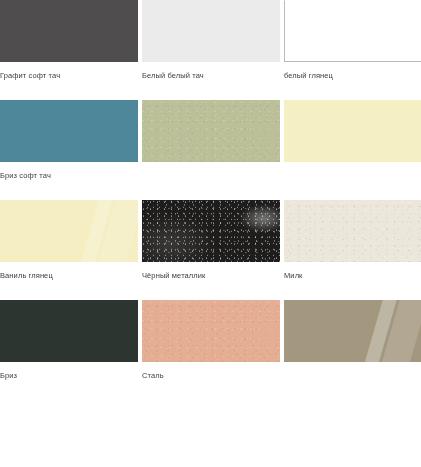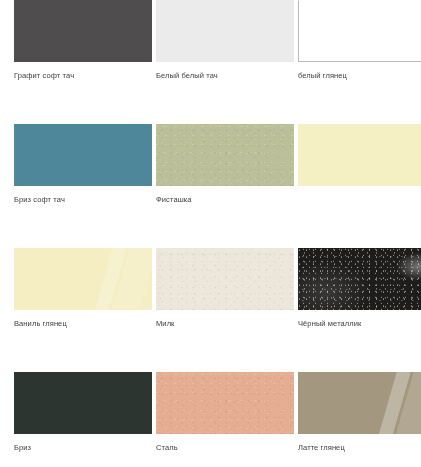--- a/index.html
+++ b/index.html
@@ -15,24 +15,23 @@
   }
   .palette-grid {
     display: grid;
     grid-template-columns: 138px 138px 138px;
     column-gap: 4px;
     row-gap: 0px;
     width: 421px;
   }
   .swatch-cell {
     width: 138px;
-    height: 124px;
+    height: 100px;
     position: relative;
     box-sizing: border-box;
-    padding-left: 14px;
   }
   .swatch-chip {
     width: 138px;
     height: 62px;
     position: relative;
     overflow: hidden;
     box-sizing: border-box;
   }
   .swatch-chip.bordered {
     border-left: 1px solid #b9b9b9;
@@ -133,54 +132,52 @@
       <div class="swatch-label">белый глянец</div>
     </div>
     <div class="swatch-cell">
       <div class="swatch-chip" style="background: rgb(77, 135, 153);"></div>
       <div class="swatch-label">Бриз софт тач</div>
     </div>
     <div class="swatch-cell">
       <div class="swatch-chip" style="background: rgb(188, 192, 153);">
         <div class="texture-grain"></div>
       </div>
-      <div class="swatch-label">Фисташка</div>
     </div>
     <div class="swatch-cell">
       <div class="swatch-chip" style="background: rgb(245, 239, 196);"></div>
     </div>
     <div class="swatch-cell">
       <div class="swatch-chip" style="background: rgb(244, 238, 194);">
         <div class="gloss gloss-strong"></div>
       </div>
       <div class="swatch-label">Ваниль глянец</div>
     </div>
     <div class="swatch-cell">
-      <div class="swatch-chip" style="background: rgb(236, 231, 218);">
-        <div class="texture-grain"></div>
-      </div>
-      <div class="swatch-label">Милк</div>
-    </div>
-    <div class="swatch-cell">
       <div class="swatch-chip" style="background: rgb(30, 29, 28);">
         <div class="texture-sparkle"></div>
         <div class="sheen-hotspot" style="background: radial-gradient(34px 20px at 88% 30%, rgba(255, 255, 255, 0.4), rgba(255, 255, 255, 0) 70%), radial-gradient(60px 40px at 20% 70%, rgba(255, 255, 255, 0.12), rgba(255, 255, 255, 0) 75%);"></div>
       </div>
       <div class="swatch-label">Чёрный металлик</div>
+    </div>
+    <div class="swatch-cell">
+      <div class="swatch-chip" style="background: rgb(236, 231, 218);">
+        <div class="texture-grain"></div>
+      </div>
+      <div class="swatch-label">Милк</div>
     </div>
     <div class="swatch-cell">
       <div class="swatch-chip" style="background: rgb(44, 53, 48);"></div>
       <div class="swatch-label">Бриз</div>
     </div>
     <div class="swatch-cell">
       <div class="swatch-chip" style="background: rgb(229, 173, 145);">
         <div class="texture-grain"></div>
       </div>
       <div class="swatch-label">Сталь</div>
     </div>
     <div class="swatch-cell">
       <div class="swatch-chip" style="background: rgb(163, 151, 127);">
         <div class="gloss"></div>
       </div>
-      <div class="swatch-label">Латте глянец</div>
     </div>
     <div class="empty-cell"></div>
   </div>
 
 </body></html>

